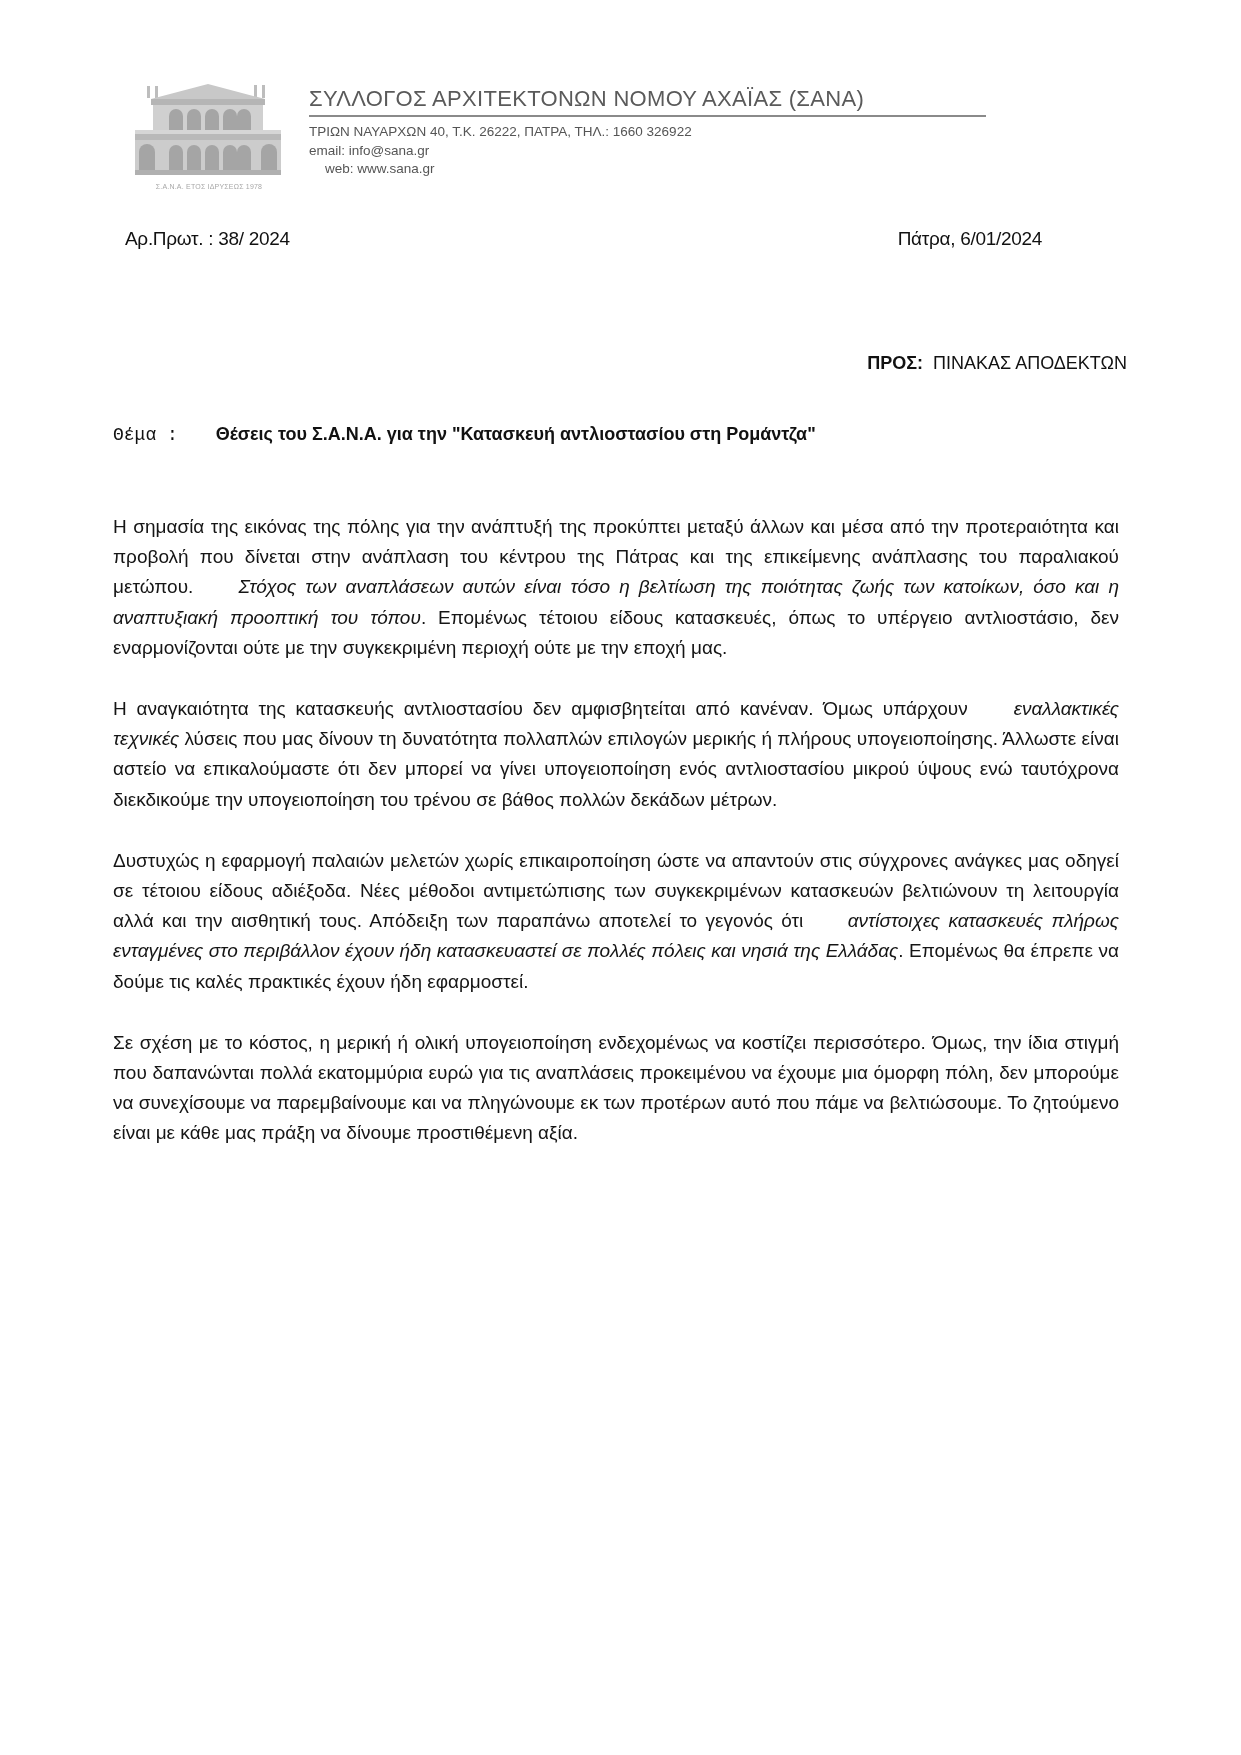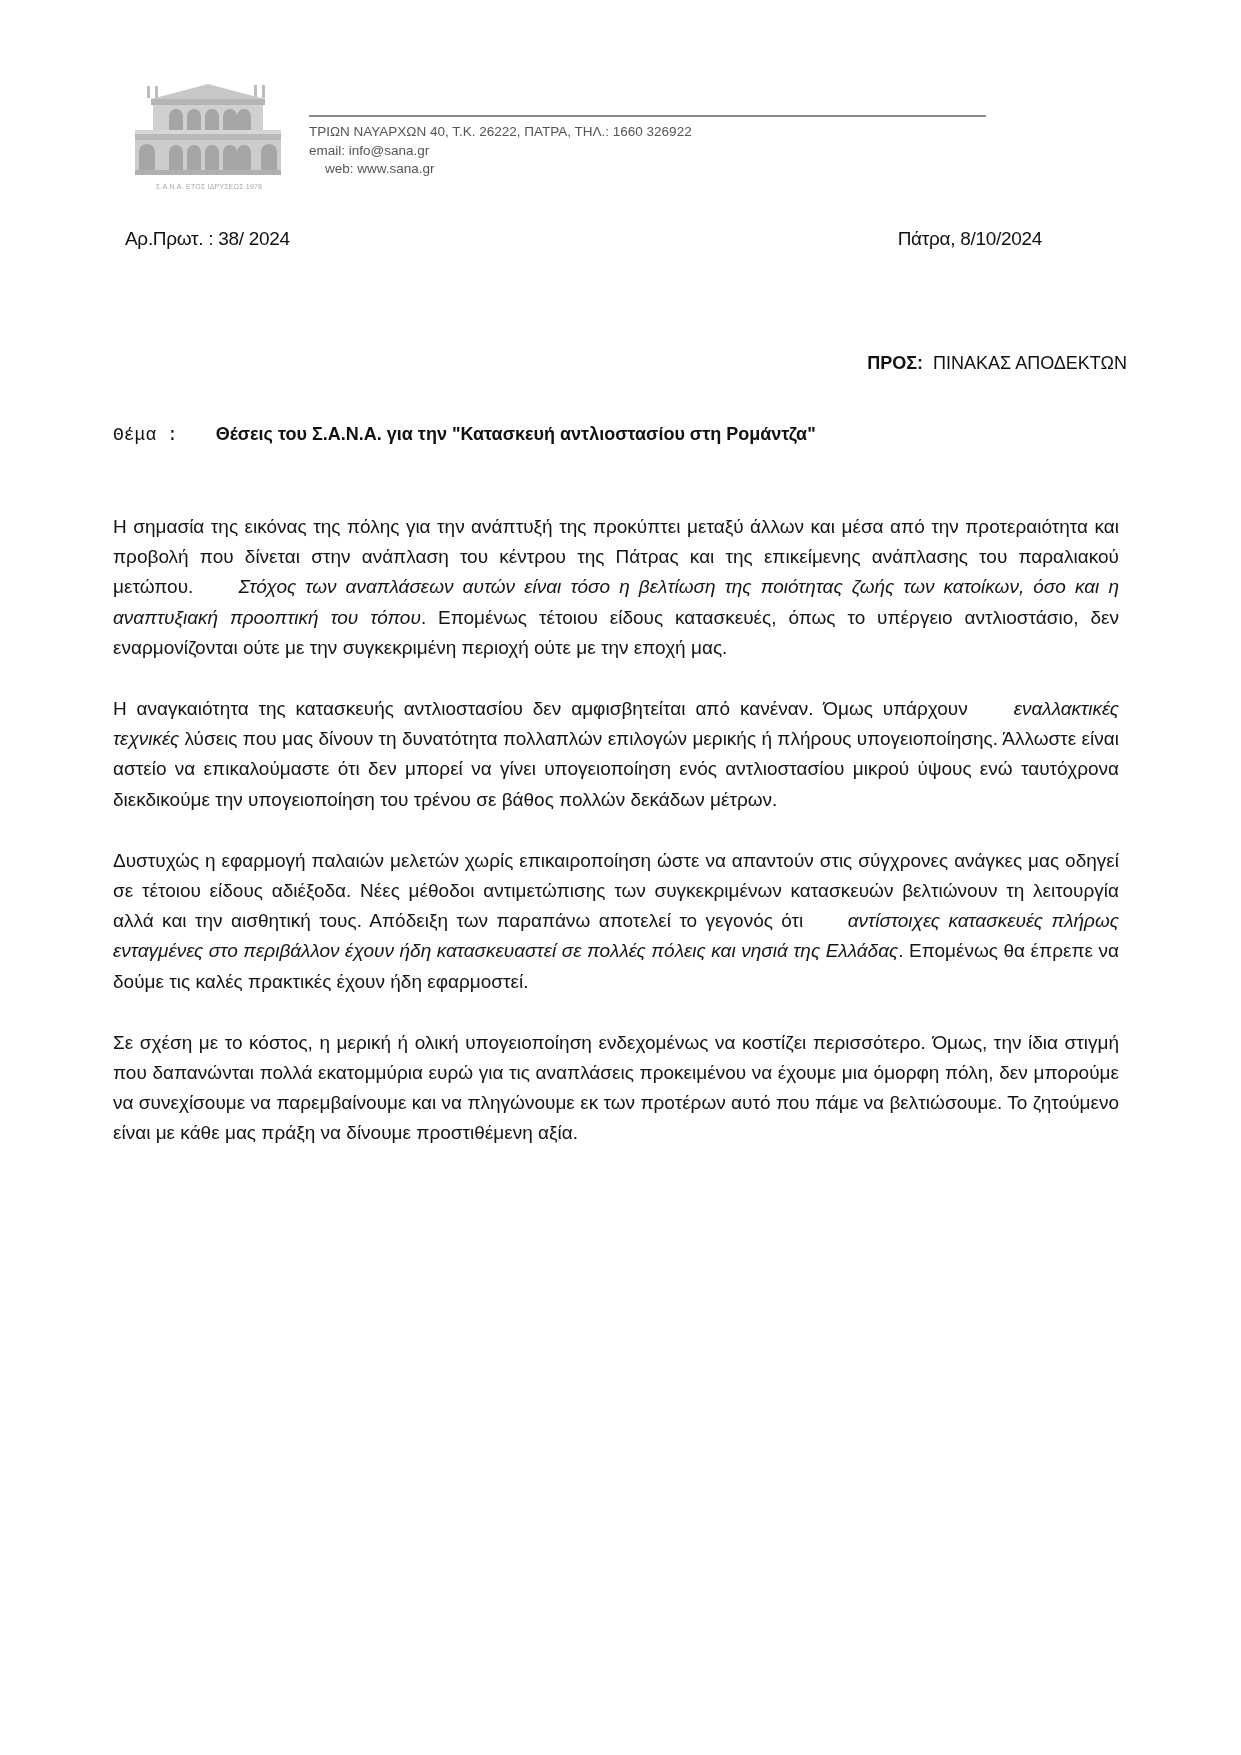--- a/index.html
+++ b/index.html
@@ -65,28 +65,29 @@
         <path d="M72,88 v-18 a7,7 0 0 1 14,0 v18z"></path>
         <path d="M90,88 v-18 a7,7 0 0 1 14,0 v18z"></path>
         <path d="M104,88 v-18 a7,7 0 0 1 14,0 v18z"></path>
         <path d="M128,88 v-18 a8,8 0 0 1 16,0 v18z"></path>
       </g>
       <rect x="2" y="88" width="146" height="5" fill="#b0b0b0"></rect>
     </svg>
     <div class="logo-caption">Σ.Α.Ν.Α. ΕΤΟΣ ΙΔΡΥΣΕΩΣ 1978</div>
   </div>
 
+  <div class="org-name">ΣΥΛΛΟΓΟΣ ΑΡΧΙΤΕΚΤΟΝΩΝ ΝΟΜΟΥ ΑΧΑΪΑΣ (ΣΑΝΑ)</div>
   <div class="org-rule"></div>
   <div class="org-address">ΤΡΙΩΝ ΝΑΥΑΡΧΩΝ 40, Τ.Κ. 26222, ΠΑΤΡΑ, ΤΗΛ.: 1660 326922</div>
   <div class="org-email">email: info@sana.gr</div>
   <div class="org-web">web: www.sana.gr</div>
 </div>
 
 <div class="ref">Αρ.Πρωτ. : 38/ 2024</div>
-<div class="date">Πάτρα,  8/10/2024</div>
+<div class="date">Πάτρα,  6/01/2024</div>
 
 <div class="recipient">
   <span class="lbl">ΠΡΟΣ:</span>&nbsp;
   <span>ΠΙΝΑΚΑΣ ΑΠΟΔΕΚΤΩΝ</span>
 </div>
 
 <div class="subject">
   <span class="lbl">Θέμα : </span><span class="txt">Θέσεις του Σ.Α.Ν.Α. για την  "Κατασκευή αντλιοστασίου στη Ρομάντζα"</span>
 </div>
 

